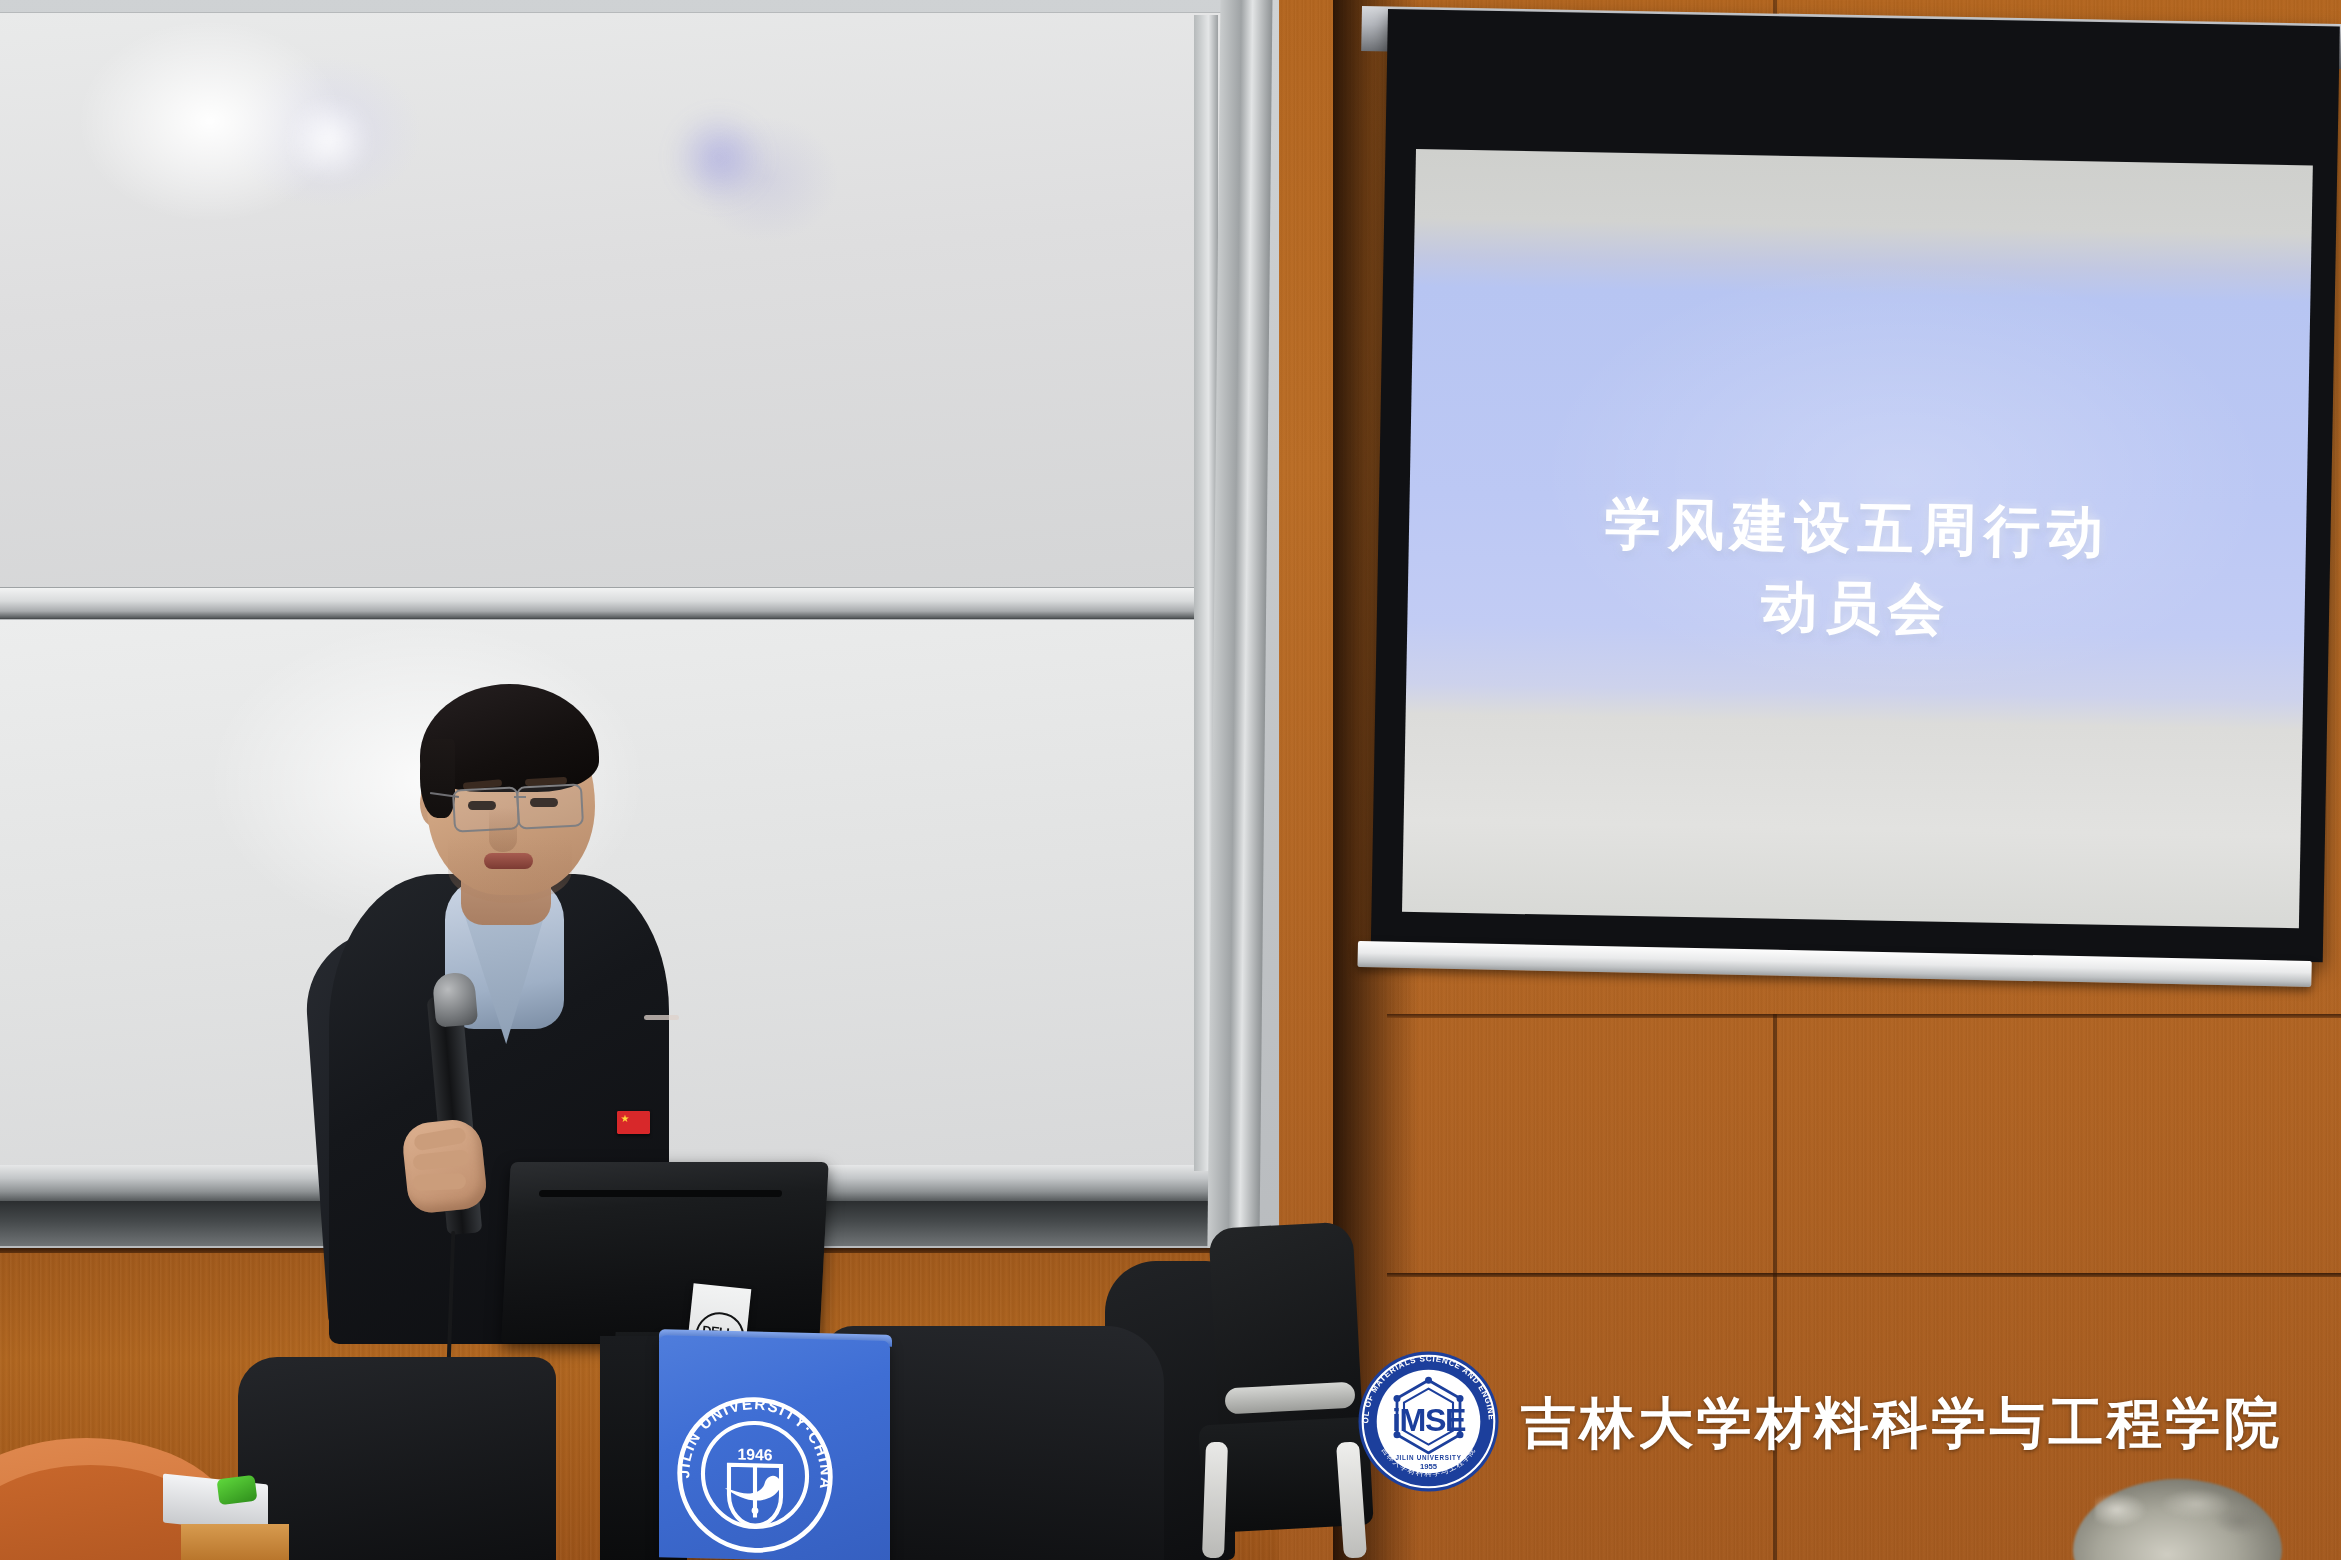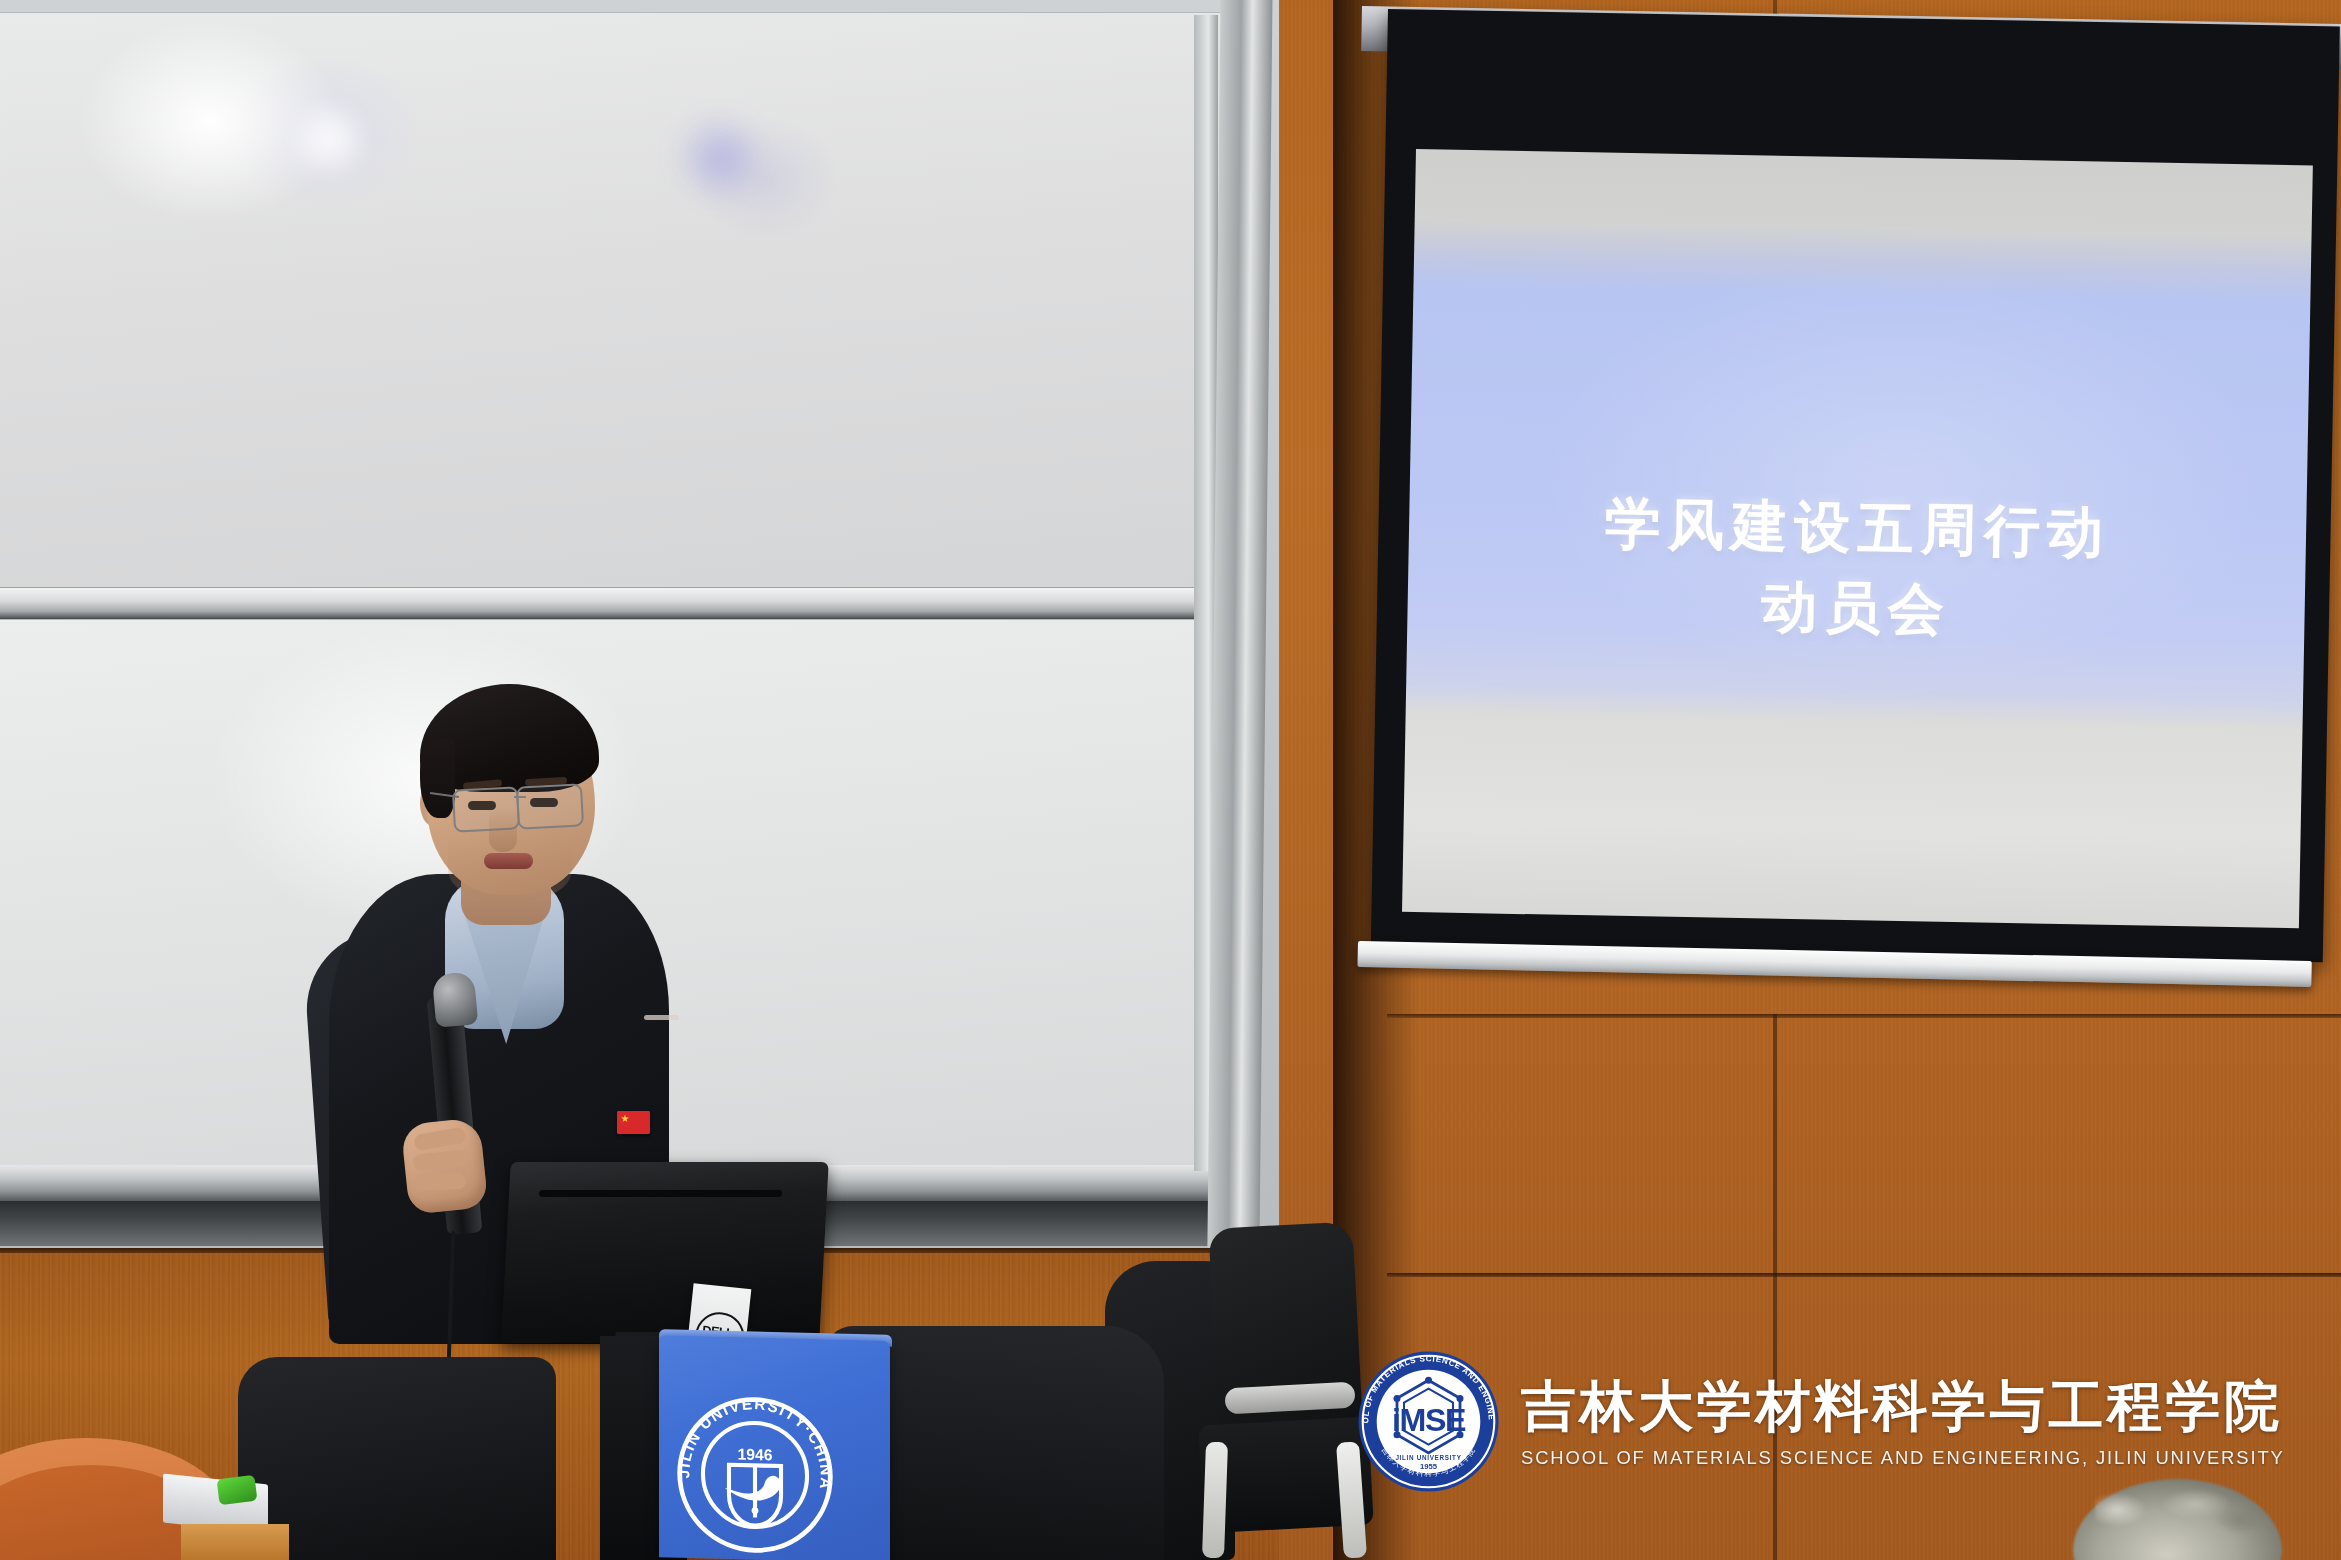--- a/index.html
+++ b/index.html
@@ -624,18 +624,17 @@
         <circle cx="150" cy="124" r="5" fill="#1c3f9c"></circle>
         <circle cx="60" cy="72" r="5" fill="#1c3f9c"></circle>
         <circle cx="60" cy="124" r="5" fill="#1c3f9c"></circle>
         <text x="105" y="118" fill="#1c3f9c" font-size="46" font-weight="bold" text-anchor="middle" font-family="Liberation Sans, sans-serif" letter-spacing="-2">iMSE</text>
         <text x="105" y="160" fill="#1c3f9c" font-size="9" font-weight="bold" text-anchor="middle" font-family="Liberation Sans, sans-serif" letter-spacing="1">JILIN UNIVERSITY</text>
         <text x="105" y="173" fill="#1c3f9c" font-size="11" font-weight="bold" text-anchor="middle" font-family="Liberation Sans, sans-serif">1955</text>
       </svg>
     </div>
     <div id="wm-text">
       <div id="wm-cn">吉林大学材料科学与工程学院</div>
-      <div id="wm-en">SCHOOL  OF MATERIALS SCIENCE AND ENGINEERING, JILIN UNIVERSITY</div>
     </div>
   </div>
 
 </div>
 
 
 </body></html>

